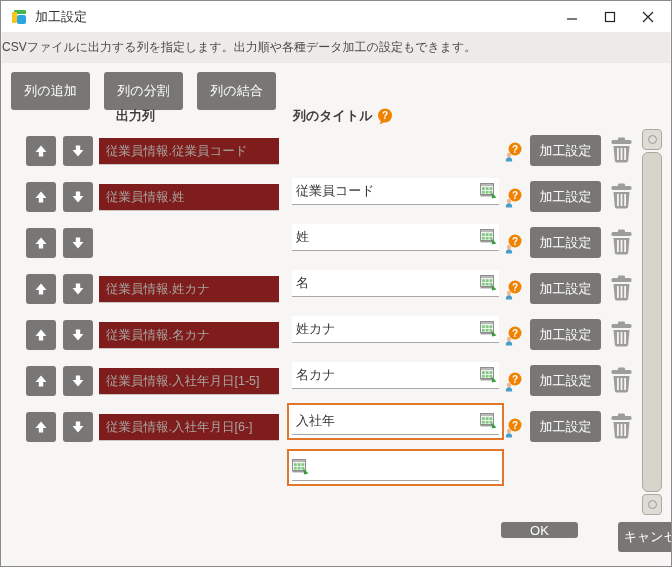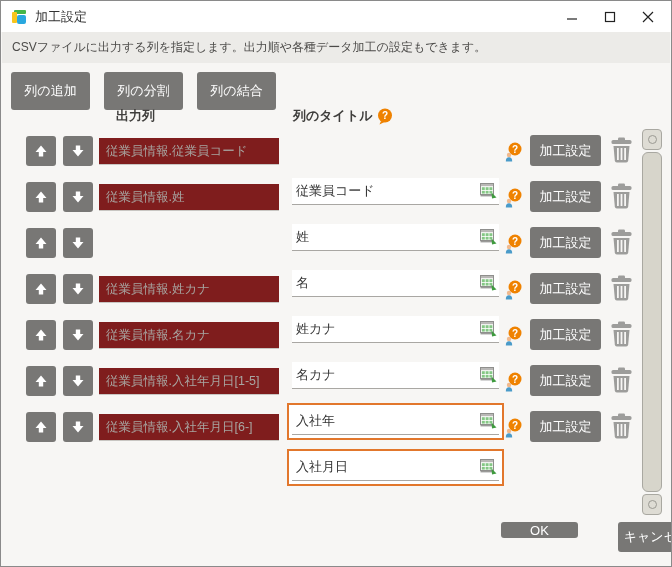--- a/index.html
+++ b/index.html
@@ -19,21 +19,21 @@
   .app-icon { margin-left:10px; width:16px; height:16px; }
   .title-text { margin-left:8px; font-size:13px; color:#333; }
   .win-controls { position:absolute; right:4px; top:0; height:31px; display:flex; }
   .win-btn { width:38px; height:31px; display:flex; align-items:center; justify-content:center;
              background:transparent; border:none; cursor:default; }
 
   
   .descbar {
     position:absolute; top:31px; left:1px; right:1px; height:31px;
     background:#ecebe8; display:flex; align-items:center;
-    font-size:12px; color:#4c4b49; padding-left:10px;
+    font-size:12px; color:#4c4b49; 
   }
 
   
   .toolbar { position:absolute; top:71px; left:10px; display:flex; gap:14px; }
   .gbtn {
     background:#787775; color:#fff; border:none; border-radius:3px;
     font-size:13px; font-family:inherit; cursor:default;
   }
   .toolbar .gbtn { width:79px; height:38px; }
 
@@ -419,21 +419,20 @@
             <path d="M7 1.5 L12.5 8 H9.2 V12.5 H4.8 V8 H1.5 Z" fill="#fff"></path>
           </svg>
         </button>
       <button class="sqbtn down">
           <svg width="14" height="14" viewBox="0 0 14 14">
             <path d="M7 12.5 L1.5 6 H4.8 V1.5 H9.2 V6 H12.5 Z" fill="#fff"></path>
           </svg>
         </button>
       <input class="field-out" value="従業員情報.入社年月日[6-]" style="">
       <div class="titlewrap hl">
-        <input class="field-title" value="入社月日" style="">
         <svg class="sheet-icon" viewBox="0 0 17 16">
             <rect x="0.5" y="0.5" width="13" height="11" fill="#fff" stroke="#8f8f8d"></rect>
             <rect x="1" y="1" width="12" height="2.2" fill="#b9b8b6"></rect>
             <rect x="1.8" y="4.2" width="3" height="2.8" fill="#85c785"></rect>
             <rect x="5.6" y="4.2" width="3" height="2.8" fill="#85c785"></rect>
             <rect x="9.4" y="4.2" width="3" height="2.8" fill="#85c785"></rect>
             <rect x="1.8" y="7.8" width="3" height="2.8" fill="#85c785"></rect>
             <rect x="5.6" y="7.8" width="3" height="2.8" fill="#85c785"></rect>
             <rect x="9.4" y="7.8" width="3" height="2.8" fill="#85c785"></rect>
             <rect x="0.5" y="12" width="13" height="1.4" fill="#9a9a98"></rect>

